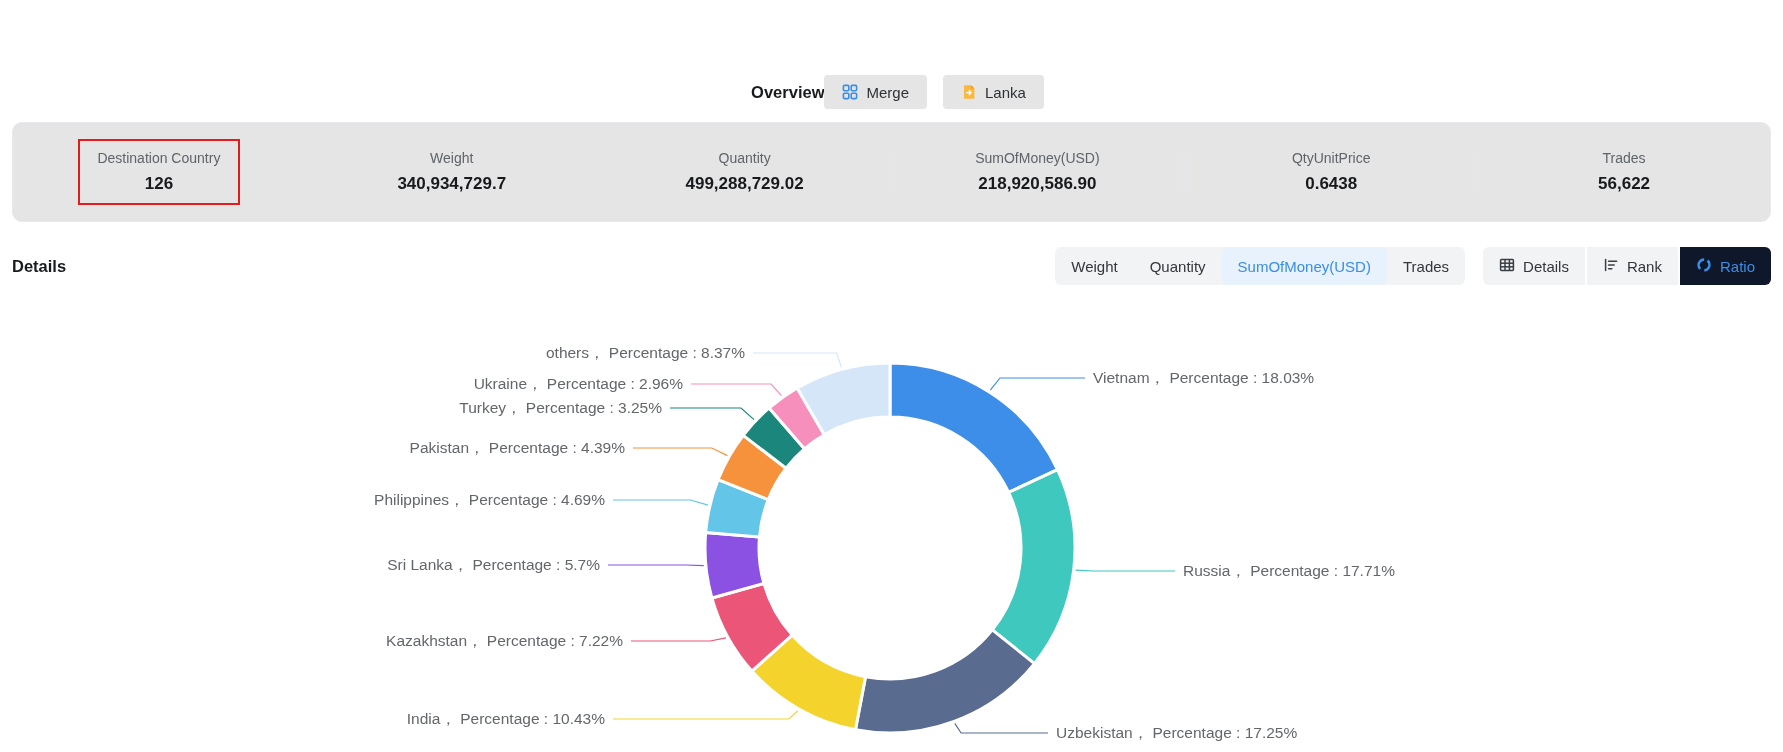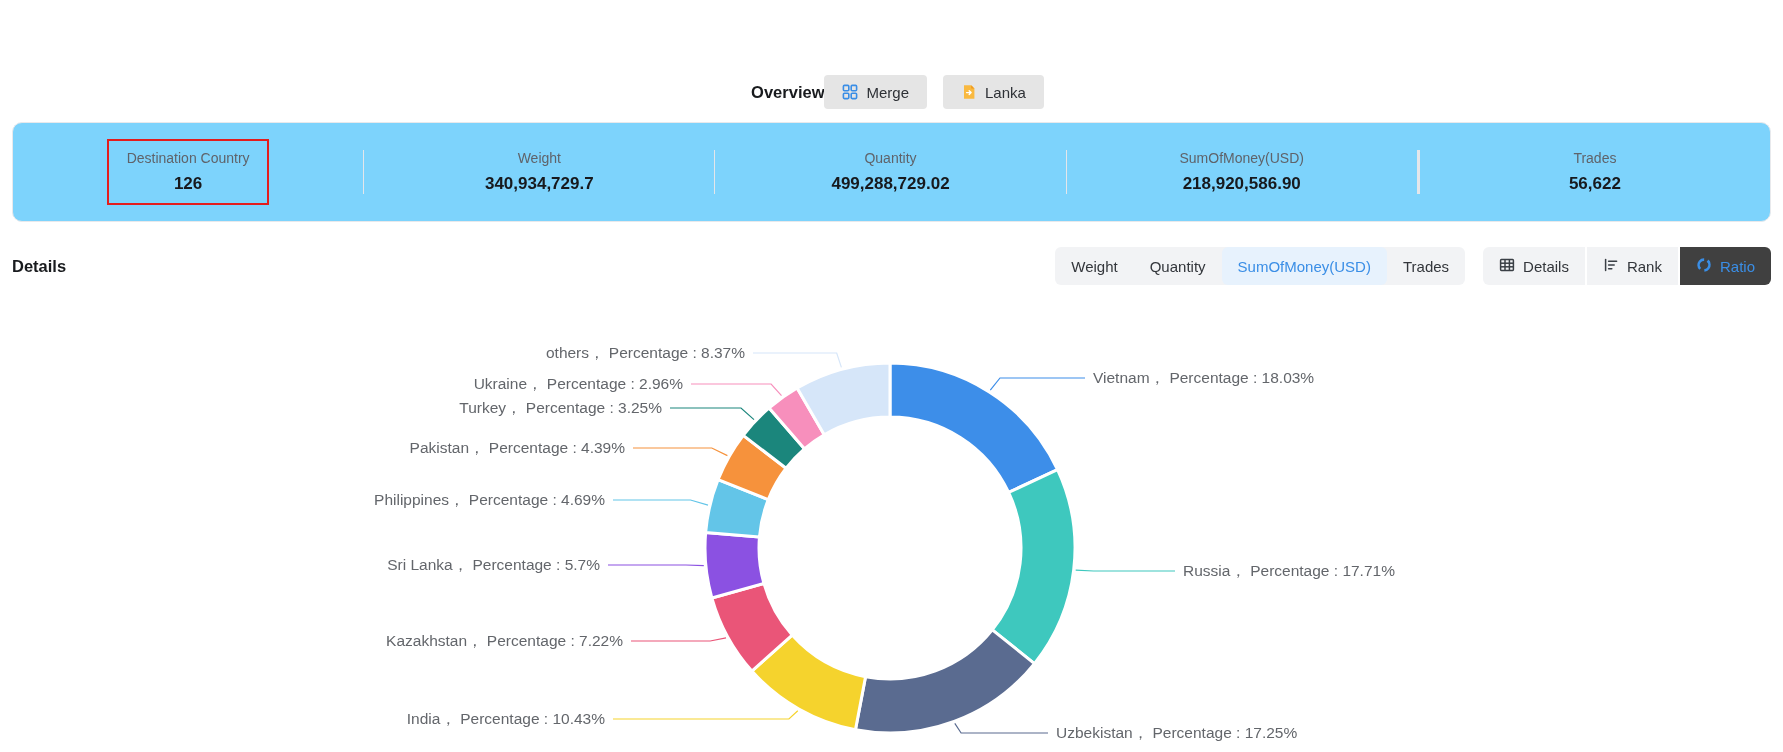--- a/index.html
+++ b/index.html
@@ -17,42 +17,42 @@
                   display:flex; justify-content:center; align-items:center; }
   .section-heading { font-size:16.5px; font-weight:700; color:#191b1e; }
   .top-btns { display:flex; gap:16px; }
   .btn { display:flex; align-items:center; gap:8px; background:#e5e5e5; border:none;
          border-radius:4px; height:34px; padding:0 18px; font-size:15px; color:#2e3136;
          cursor:pointer; font-family:inherit; }
   .btn svg { display:block; }
 
   
   .stats-card { position:absolute; top:122px; left:12px; right:12px; height:100px;
-                border:1px solid #e8e9ec; border-radius:10px; background:#7dd3fc;
+                border:1px solid #e8e9ec; border-radius:10px; background:#e5e5e5;
                 display:flex; align-items:center; }
   .stat-cell { flex:1; text-align:center; position:relative; }
   .stat-label { font-size:14px; color:#5f636a; }
   .stat-value { font-size:17px; font-weight:700; color:#17191d; margin-top:8px; }
   .stat-divider { width:1px; height:44px; background:#e4e6ea; }
   .stat-red-box { position:absolute; left:50%; top:-11px; transform:translateX(-50%);
                   width:162px; height:66px; border:2px solid #e41c1c; pointer-events:none; }
 
   
   .details-row { position:absolute; top:247px; left:12px; right:12px; height:38px;
                  display:flex; justify-content:space-between; align-items:center; }
   .tab-groups { display:flex; gap:18px; }
   .metric-group { display:flex; background:#f2f3f5; border-radius:6px; }
   .tab { height:38px; display:flex; align-items:center; gap:8px; padding:0 16px;
          font-size:15px; color:#33363b; cursor:pointer; white-space:nowrap; }
   .tab.active { background:#e7f2fd; color:#3a8ee6; border-radius:6px; }
   .view-group { display:flex; gap:2px; }
   .view-group .tab { background:#f2f3f5; }
   .view-group .tab:first-child { border-radius:6px 0 0 6px; }
   .view-group .tab:last-child { border-radius:0 6px 6px 0; }
-  .view-group .tab.active { background:#404040; color:#3a8ee6;text-align:center; }
+  .view-group .tab.active { background:#0f172a; color:#3a8ee6;text-align:center; }
 
   
   .chart-area { position:absolute; top:270px; left:0; width:1783px; height:482px; }
   .chart-area svg { display:block; }
   .chart-area text { font-family:"Liberation Sans", sans-serif; }
 </style>
 </head>
 <body>
 
 <div class="page">
@@ -103,20 +103,24 @@
       <div class="stat-label">Quantity</div>
       <div class="stat-value">499,288,729.02</div>
     </div>
     <div class="stat-divider"></div>
     <div class="stat-cell">
       <div class="stat-label">SumOfMoney(USD)</div>
       <div class="stat-value">218,920,586.90</div>
     </div>
     <div class="stat-divider"></div>
     <div class="stat-divider"></div>
+    <div class="stat-cell">
+      <div class="stat-label">QtyUnitPrice</div>
+      <div class="stat-value">0.6438</div>
+    </div>
     <div class="stat-divider"></div>
     <div class="stat-cell">
       <div class="stat-label">Trades</div>
       <div class="stat-value">56,622</div>
     </div>
   </div>
 
   <div class="details-row">
     <div class="section-heading">Details</div>
     <div class="tab-groups">

